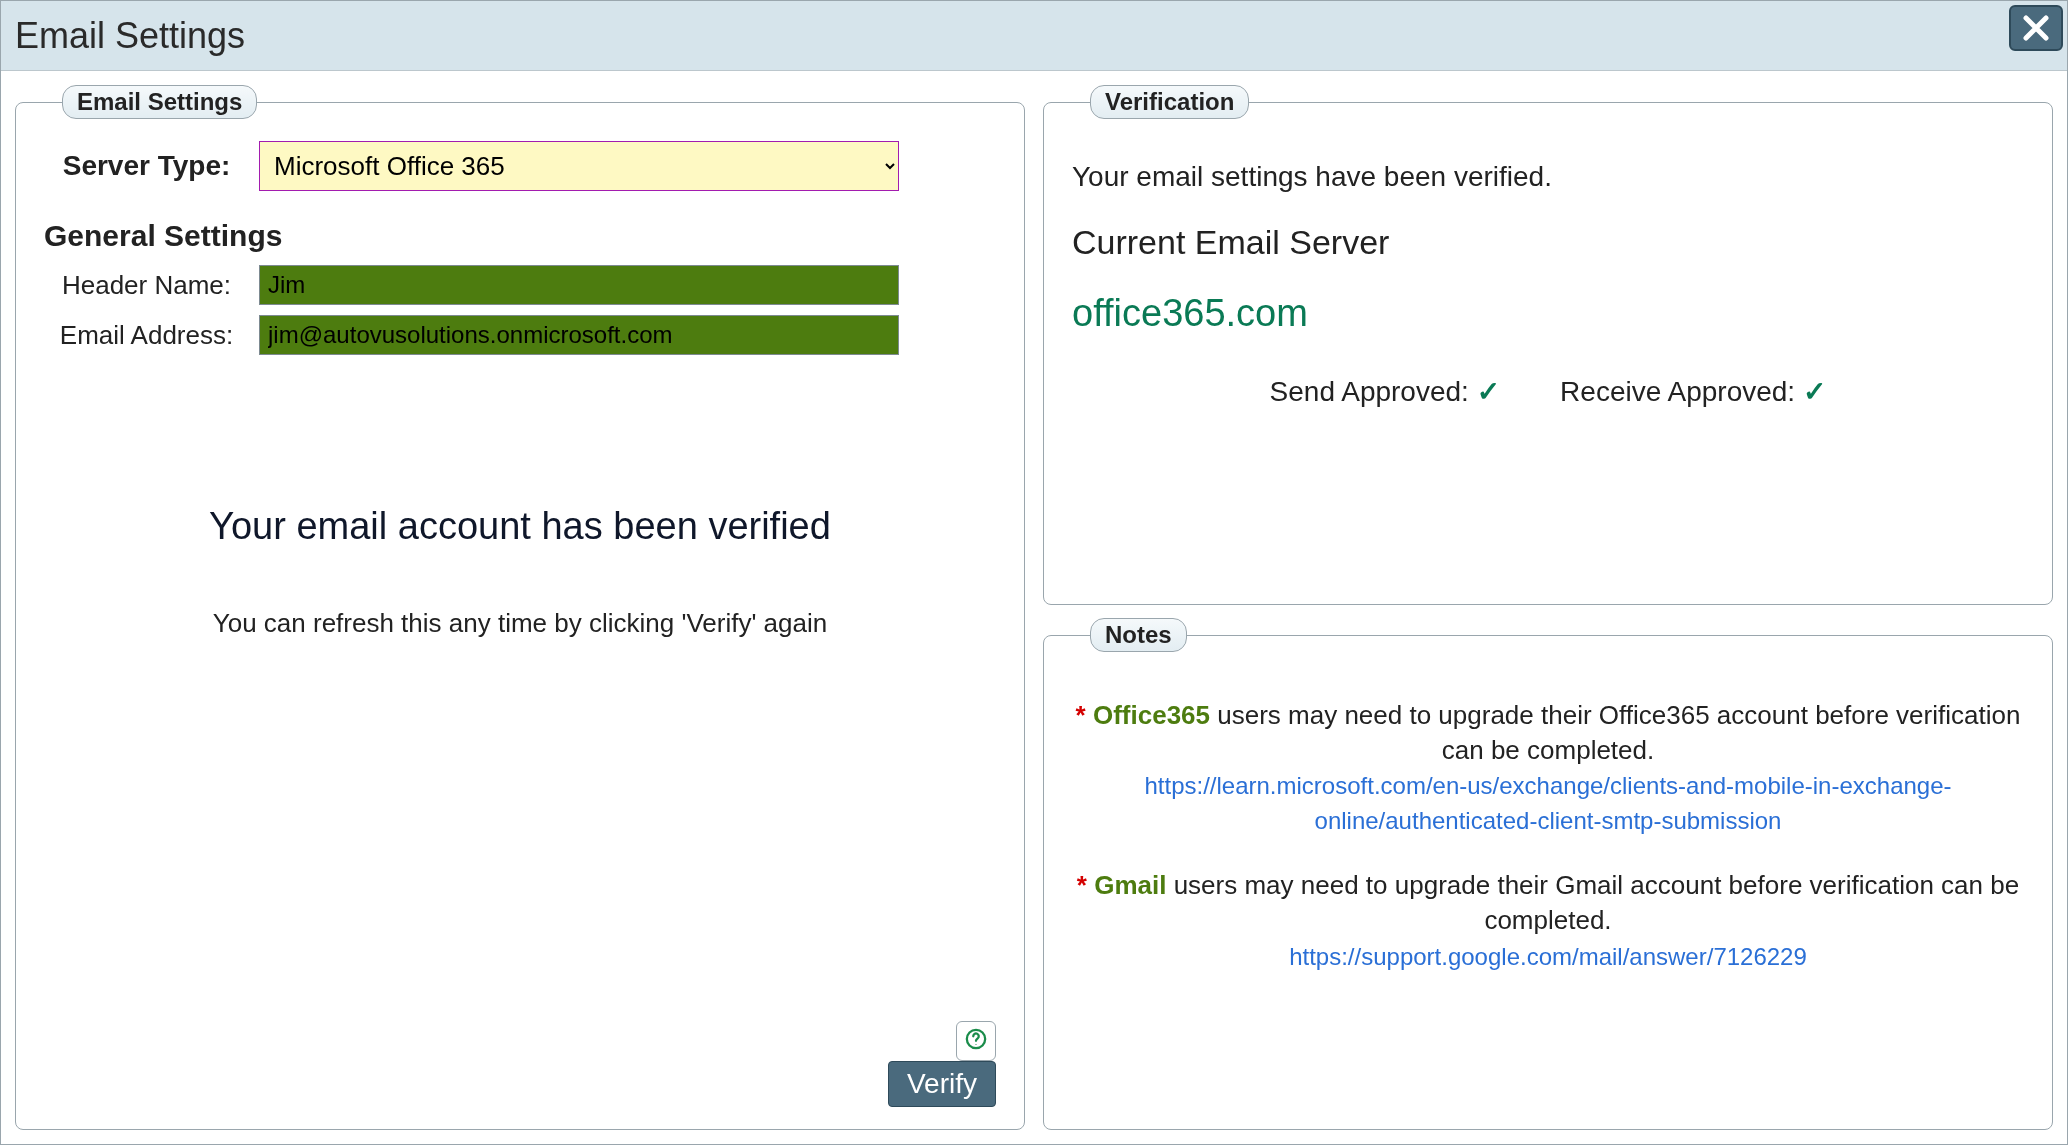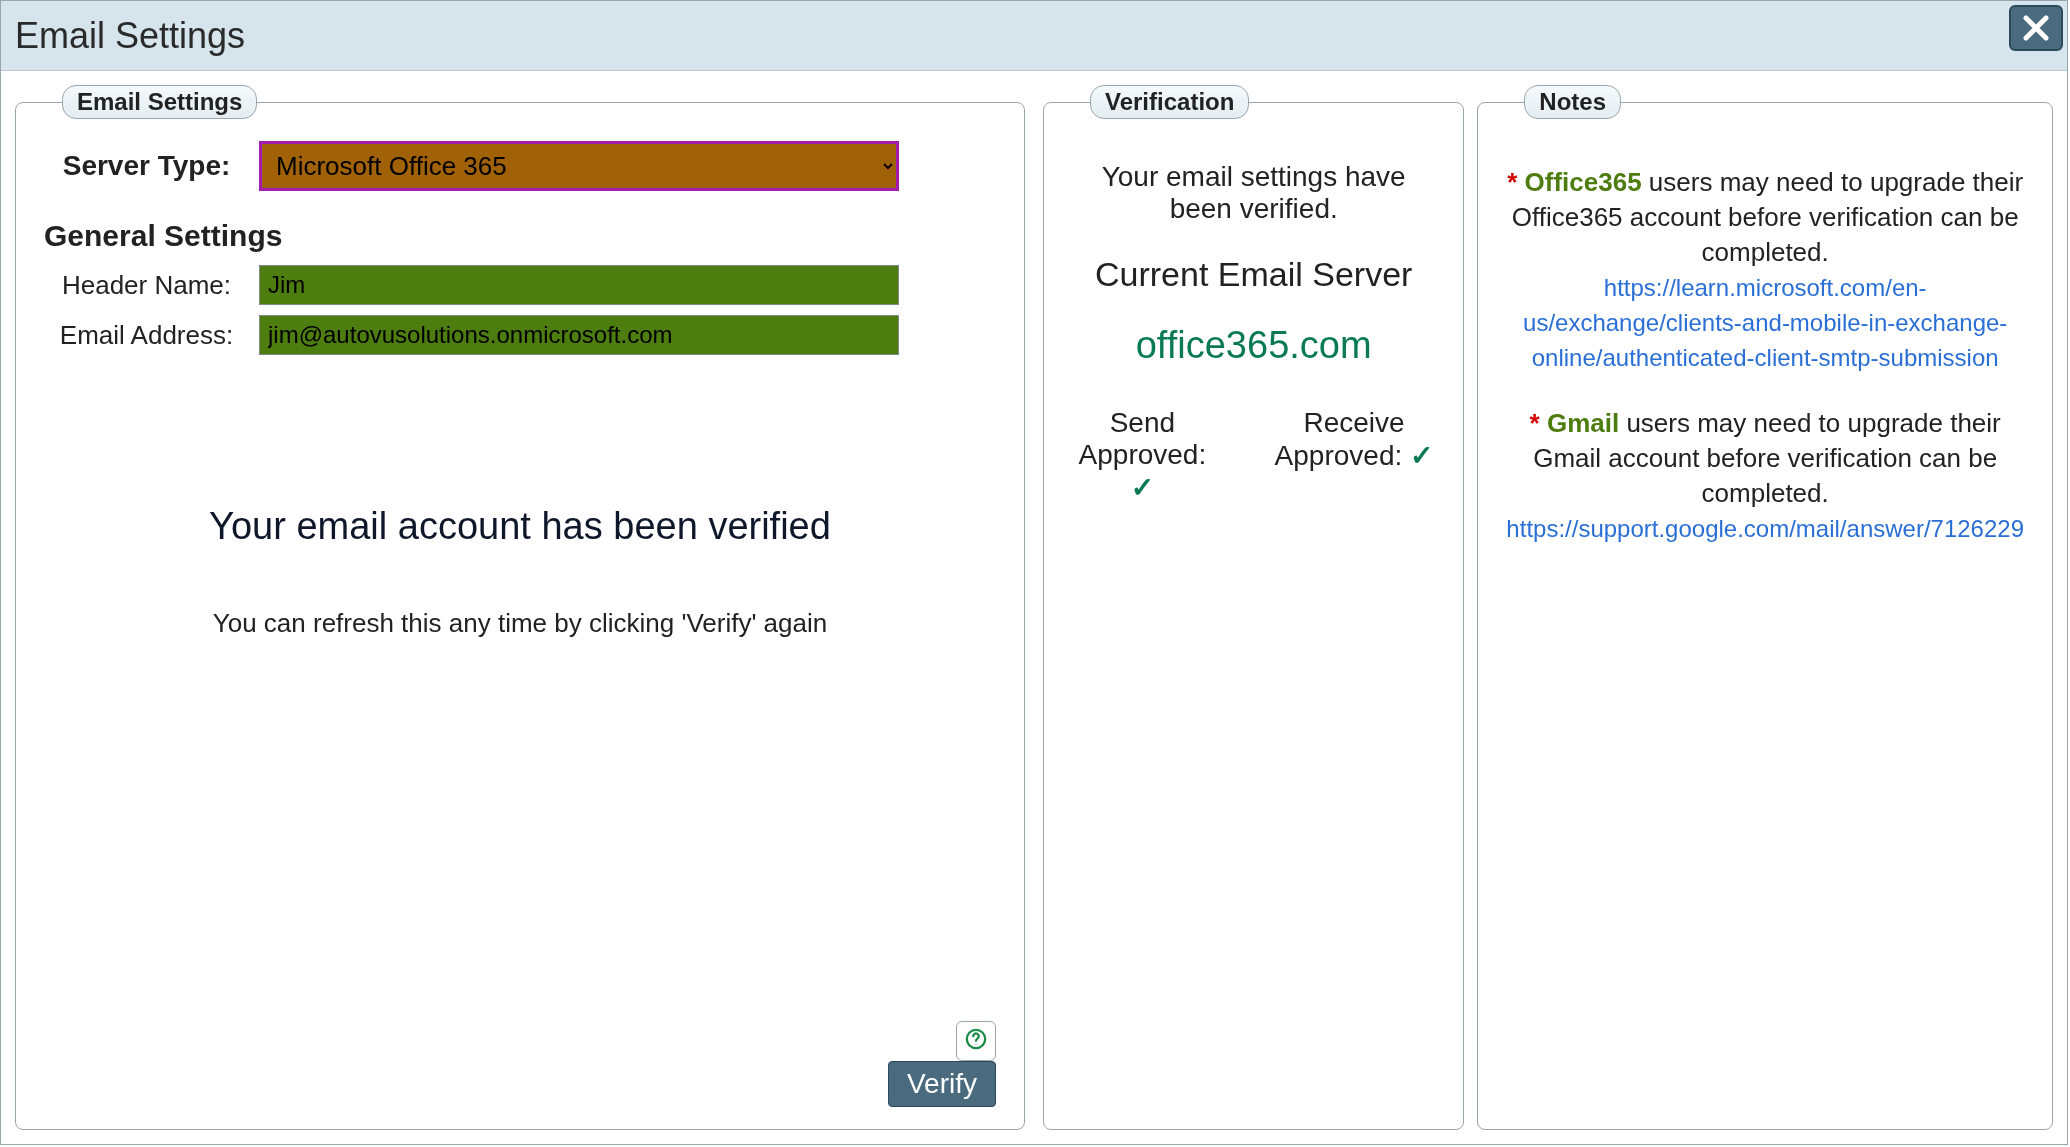--- a/index.html
+++ b/index.html
@@ -54,21 +54,21 @@
     padding: 14px 14px 14px 14px;
   }
   .col-left {
     flex: 1;
     display: flex;
     flex-direction: column;
   }
   .col-right {
     flex: 1;
     display: flex;
-    flex-direction: row;
+    flex-direction: column;
     gap: 13px;
   }
   fieldset.panel {
     border: 1px solid #9aa6ad;
     border-radius: 8px;
     padding: 22px 28px;
     margin: 0;
     position: relative;
   }
   fieldset.panel > legend {
@@ -96,22 +96,22 @@
     text-align: center;
     font-size: 26px;
     padding-right: 10px;
   }
   .server-row label { font-weight: 700; font-size: 28px; }
   select.server-select {
     font-size: 26px;
     padding: 6px 10px;
     width: 640px;
     height: 50px;
-    border: 3px solid #a21caf;
-    background: #a16207;
+    border: 1px solid #a21caf;
+    background: #fef9c3;
   }
   h2.section-head {
     font-size: 30px;
     font-weight: 700;
     margin: 18px 0 12px 0;
   }
   input.text-input {
     font-size: 24px;
     padding: 4px 8px;
     width: 640px;
@@ -159,21 +159,21 @@
     background: #4a6a7d;
     border: 1px solid #2e4a5a;
     color: #fff;
     font-size: 28px;
     padding: 6px 18px;
     border-radius: 4px;
     cursor: pointer;
   }
   
   .verif-panel { min-height: 520px; }
-  .verif-content { text-align: center; }
+  .verif-content { }
   .verif-msg { font-size: 28px; margin: 20px 0 30px; }
   .verif-heading { font-size: 34px; margin: 16px 0 30px; }
   .verif-server {
     font-size: 38px;
     color: #0a7a55;
     margin-bottom: 40px;
   }
   .verif-checks {
     font-size: 28px;
     display: flex;

